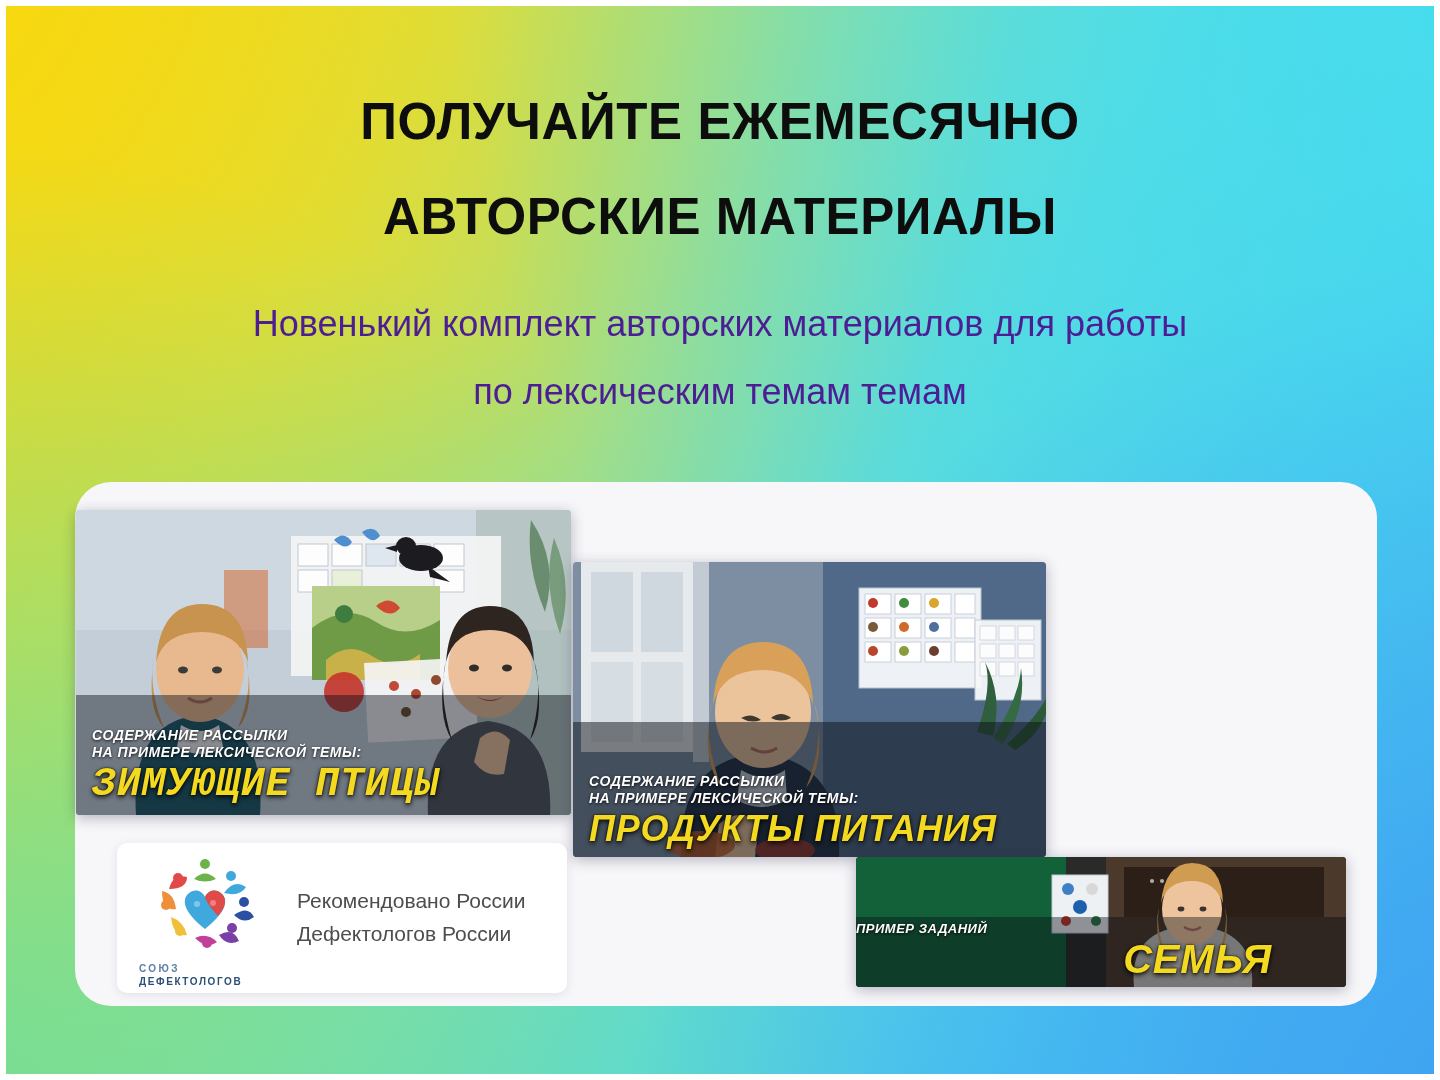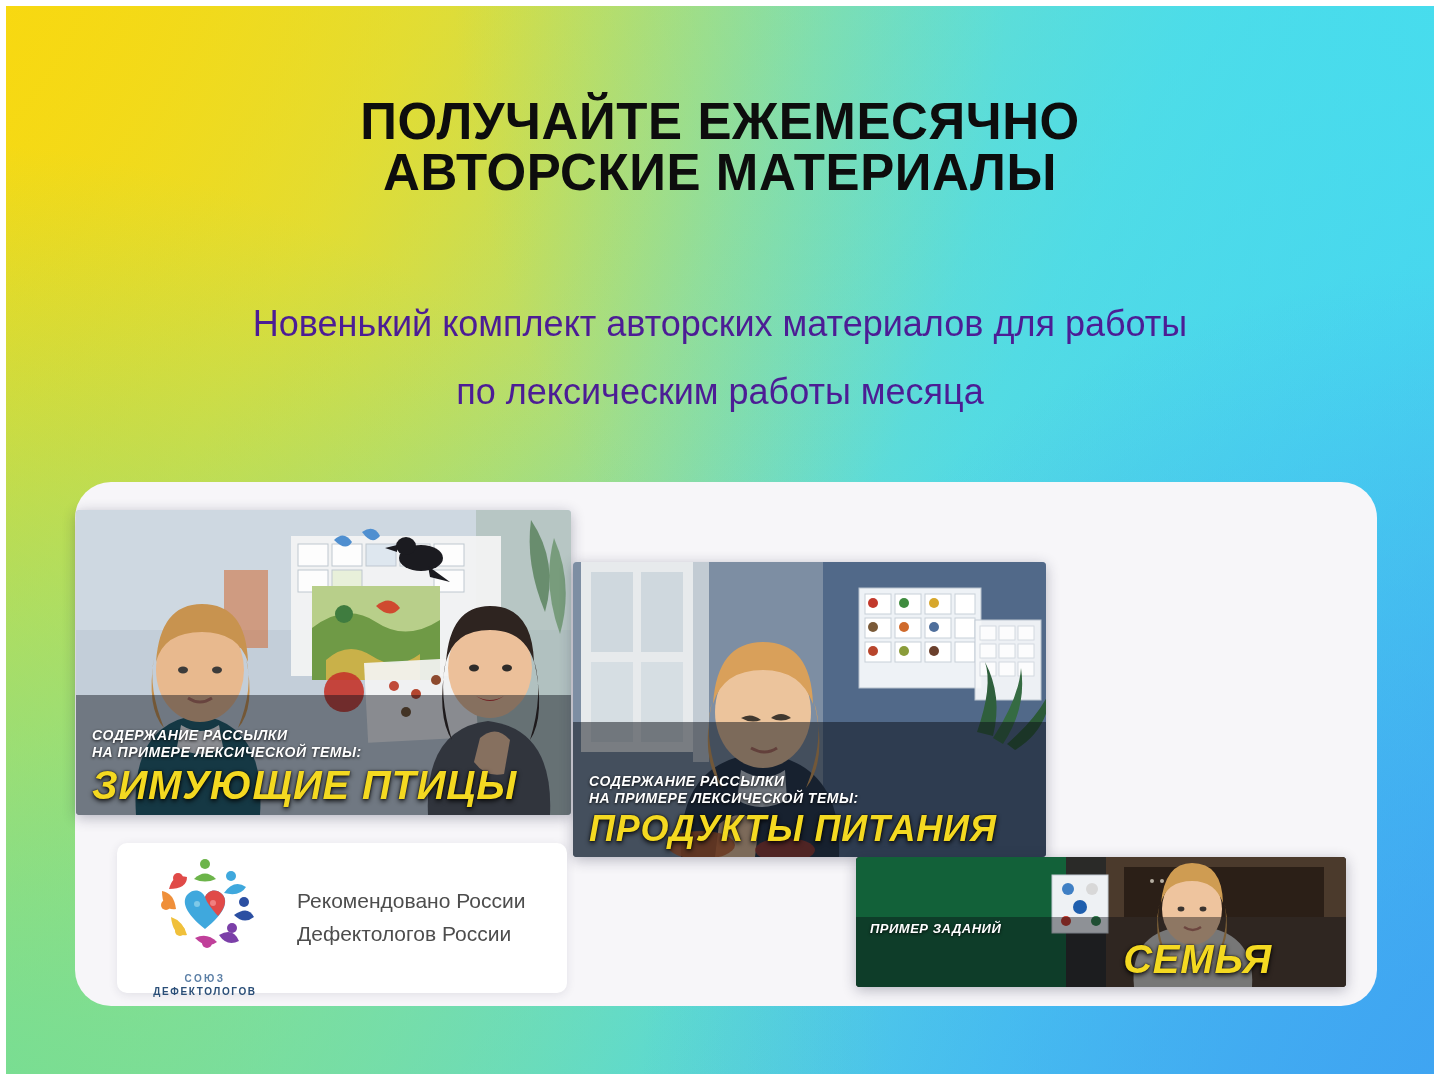--- a/index.html
+++ b/index.html
@@ -48,21 +48,21 @@
     z-index: 4;
   }
   .title-line {
     display: block;
     font-size: 51px;
     font-weight: bold;
     letter-spacing: 0.6px;
     line-height: 1.0;
     color: #0d0d0d;
   }
-  .title-line + .title-line { }
+  .title-line + .title-line { margin-top: 44px; }
 
   .subtitle-block {
     position: absolute;
     left: 0;
     top: 306px;
     width: 1440px;
     text-align: center;
     z-index: 4;
   }
   .subtitle-line {
@@ -135,21 +135,21 @@
     top: 510px;
     width: 495px;
     height: 305px;
   }
   #card-birds .card-photo {
     background:
       radial-gradient(ellipse at 18% 72%, #1d3b55 0%, rgba(29,59,85,0) 40%),
       radial-gradient(ellipse at 88% 62%, #4a4a52 0%, rgba(74,74,82,0) 42%),
       linear-gradient(180deg, #c9d4dd 0%, #b6c3cf 34%, #8a97a4 62%, #4b5560 100%);
   }
-  #card-birds .cap-big { font-size: 40px; }
+  #card-birds .cap-big { font-size: 40px; font-family: Liberation Mono, monospace; }
 
   
   #card-food {
     left: 573px;
     top: 562px;
     width: 473px;
     height: 295px;
   }
   #card-food .card-photo {
     background:
@@ -165,21 +165,21 @@
     top: 857px;
     width: 490px;
     height: 130px;
   }
   #card-family .card-photo {
     background:
       radial-gradient(ellipse at 12% 50%, #0f6a3c 0%, rgba(15,106,60,0) 48%),
       radial-gradient(ellipse at 80% 38%, #6a5242 0%, rgba(106,82,66,0) 52%),
       linear-gradient(180deg, #3b3a38 0%, #2b2a29 55%, #171717 100%);
   }
-  #card-family .card-caption { padding: 6px 12px 8px 14px; }
+  #card-family .card-caption { padding: 6px 12px 8px 0; }
   #card-family .cap-small { font-size: 13px; }
   #card-family .cap-big {
     font-size: 40px;
     text-align: right;
     padding-right: 62px;
     margin-top: 2px;
     font-style: italic;
   }
 
   
@@ -203,22 +203,22 @@
     position: relative;
     margin-left: 22px;
   }
   .badge-logo-mark {
     position: relative;
     width: 100px;
     height: 100px;
     margin: 0 auto;
   }
   .badge-logo-word {
-    text-align: center;
-    margin-top: 18px;
+    text-align: left;
+    margin-top: 8px;
   }
   .logo-word-top {
     display: block;
     font-size: 10px;
     font-weight: bold;
     letter-spacing: 2.4px;
     color: #5b7fa6;
     line-height: 1.2;
   }
   .logo-word-bottom {
@@ -244,21 +244,21 @@
 
   <div class="slide-bg"></div>
 
   <div class="heading-block">
     <span class="title-line">ПОЛУЧАЙТЕ ЕЖЕМЕСЯЧНО</span>
     <span class="title-line">АВТОРСКИЕ МАТЕРИАЛЫ</span>
   </div>
 
   <div class="subtitle-block">
     <span class="subtitle-line">Новенький комплект авторских материалов для работы</span>
-    <span class="subtitle-line">по лексическим работы месяца</span>
+    <span class="subtitle-line">по лексическим темам темам</span>
   </div>
 
   <div class="panel"></div>
 
   <div class="card" id="card-birds">
     <div class="card-photo">
       <svg width="495" height="305" viewBox="0 0 495 305">
 
         <rect x="0" y="0" width="495" height="305" fill="#c3ced9"></rect>
         <rect x="0" y="0" width="495" height="120" fill="#ced8e1"></rect>

